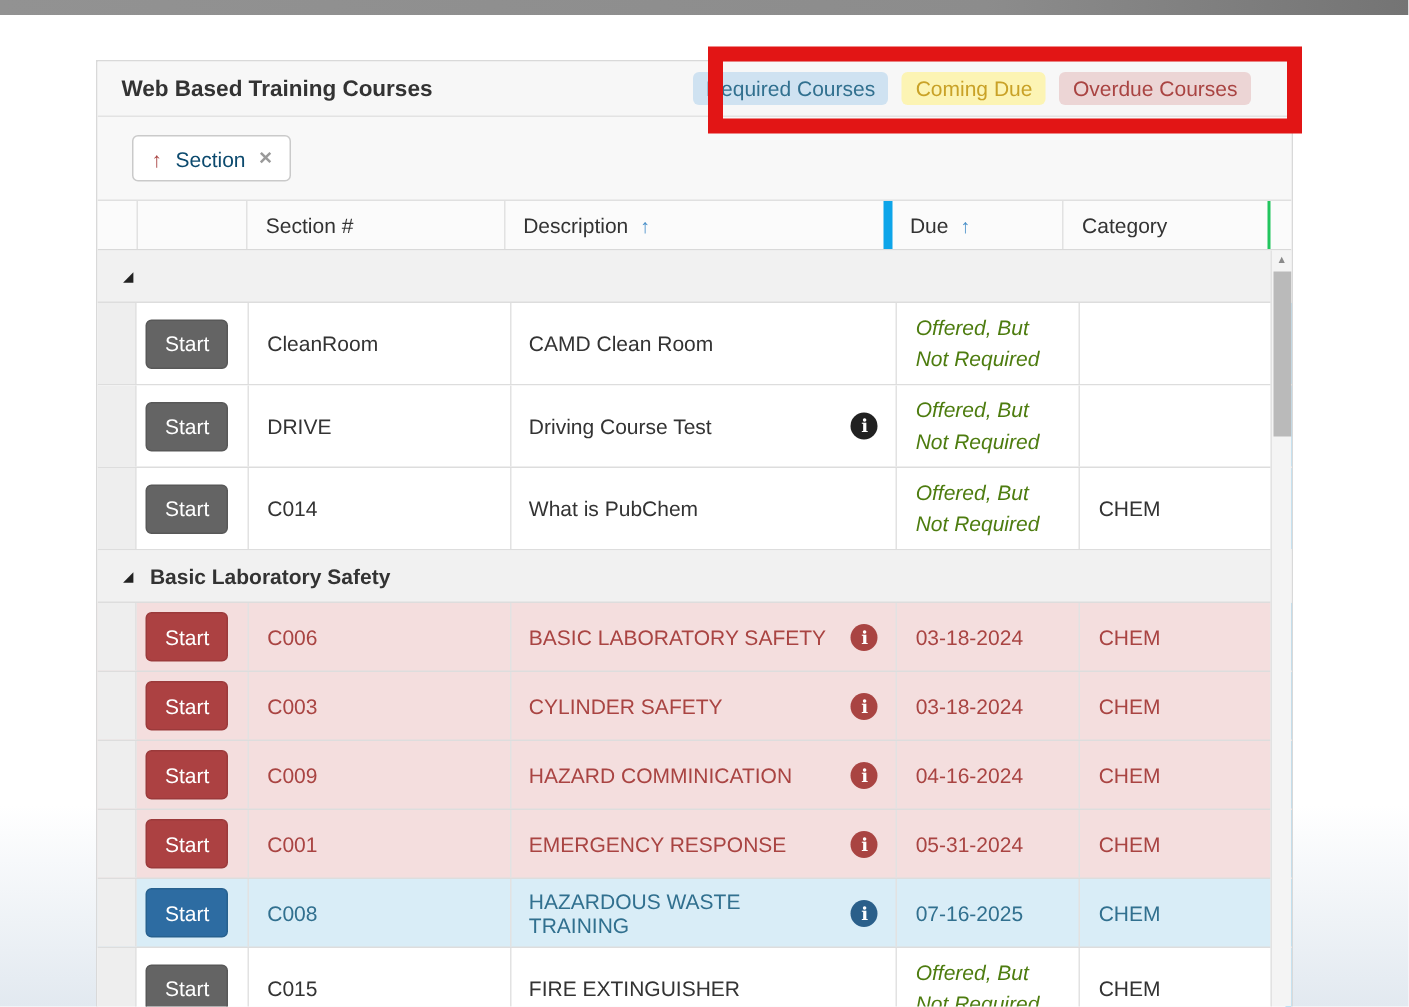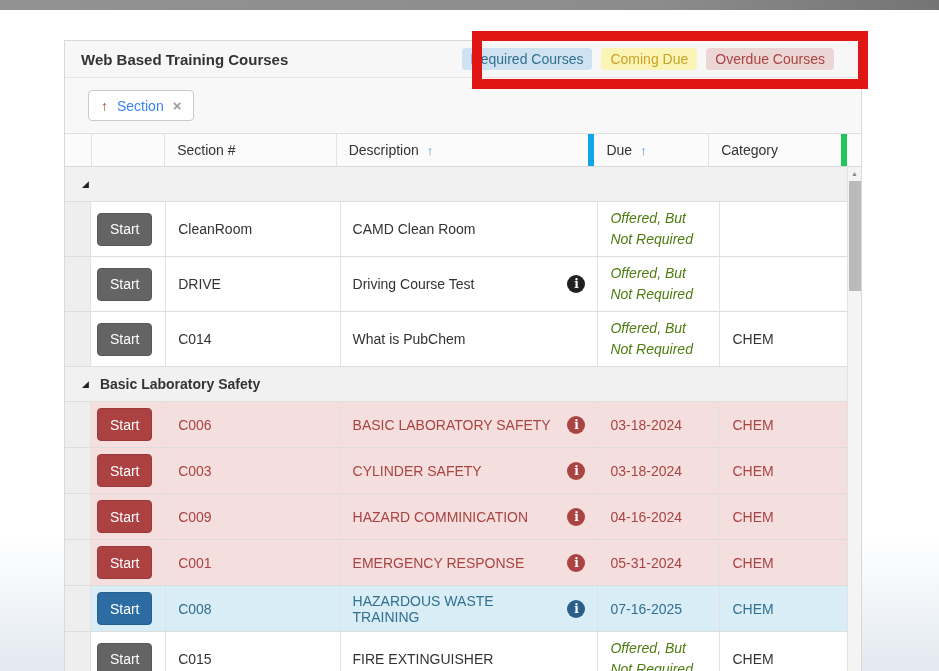--- a/index.html
+++ b/index.html
@@ -40,33 +40,33 @@
   .group-bar {
     height: 56px; background: #f8f8f8; border-bottom: 1px solid #e0e0e0;
     display: flex; align-items: center; padding-left: 23px;
   }
   .chip {
     display: inline-flex; align-items: center; gap: 9px;
     background: #fff; border: 1px solid #cacaca; border-radius: 4px;
     padding: 6px 12px; font-size: 14px; cursor: pointer;
   }
   .chip .sort-arrow { color: #a94442; font-weight: bold; }
-  .chip .chip-label { color: #3b82f6; }
+  .chip .chip-label { color: #0c4a6e; }
   .chip .chip-remove { color: #9a9a9a; font-size: 15px; font-weight: bold; }
 
   
   .grid-header { display: flex; height: 33px; background: #fbfbfb; border-bottom: 1px solid #d9d9d9; }
   .hcell { display: flex; align-items: center; padding-left: 12px; color: #333; }
   .hcell .sort-ind { color: #4a90c9; margin-left: 8px; font-size: 13px; }
   .c-grp { width: 27px; }
   .c-act { width: 76px; border-left: 1px solid #e2e2e2; }
   .c-course { width: 146px; border-left: 1px solid #e2e2e2; }
   .c-desc { width: 265px; border-left: 1px solid #e2e2e2; margin-left: 32px; }
   .c-due { width: 125px; border-left: 6px solid #0ea5e9; }
-  .c-cat { width: 145px; border-left: 1px solid #e2e2e2; border-right: 6px solid #22c55e; }
+  .c-cat { width: 145px; border-left: 1px solid #e2e2e2; border-right: 2px solid #22c55e; }
   .c-scroll { width: 14px; }
 
   
   .grid-body { position: relative; }
   .grouprow {
     display: flex; align-items: center; height: 35px; gap: 11px;
     background: #f1f1f1; border-bottom: 1px solid #dddddd; padding-left: 17px;
   }
   .tri { font-size: 9px; color: #222; cursor: pointer; line-height: 1; }
   .grouprow .glabel { font-weight: bold; color: #333; }

